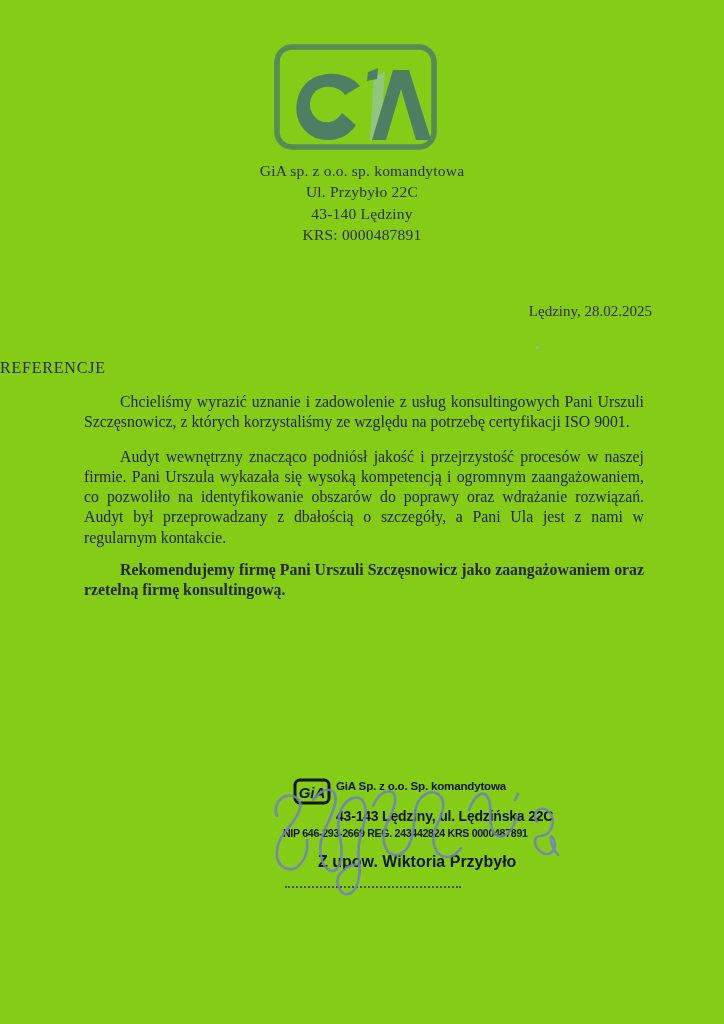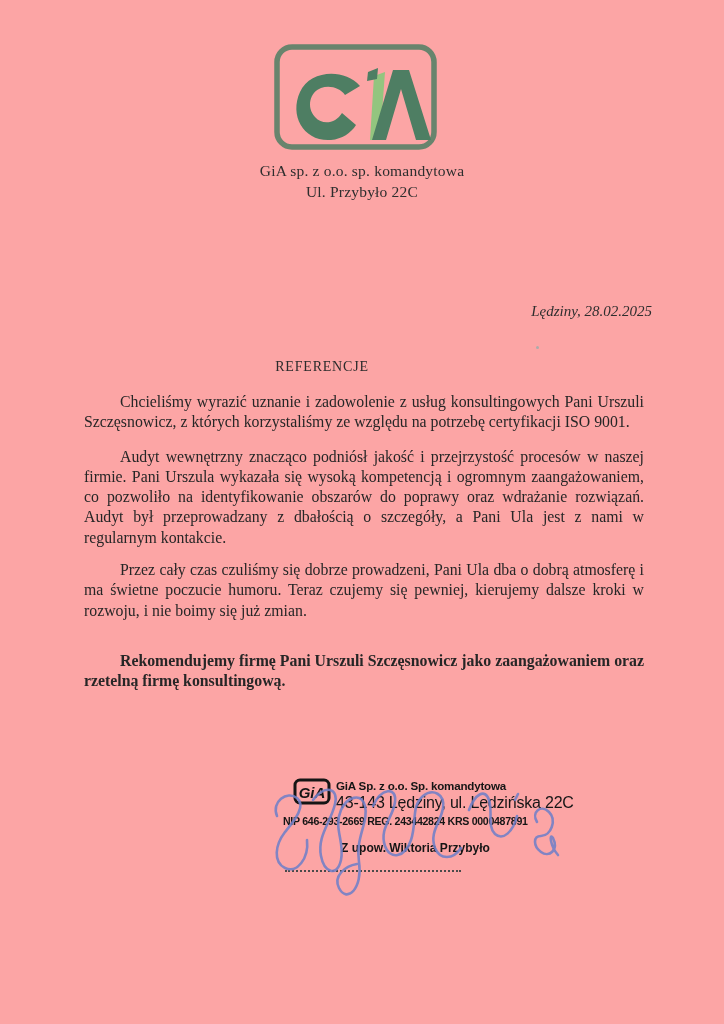--- a/index.html
+++ b/index.html
@@ -2,50 +2,50 @@
 <html lang="pl"><head>
 <meta charset="utf-8">
 <title>Referencje</title>
 <style>
   html, body { margin: 0; padding: 0; background: #e8e8e6; }
   .page {
     position: relative;
     width: 724px;
     height: 1024px;
     margin: 0 auto;
-    background: #fca5a5;
+    background: #84cc16;
     overflow: hidden;
     font-family: "Liberation Serif", "DejaVu Serif", serif;
     color: #2b2b2b;
   }
 
   
   .logo-wrap { position: absolute; left: 274px; top: 44px; width: 163px; height: 106px; }
 
   
   .company-block {
     position: absolute; top: 160px; left: 0; width: 724px;
     text-align: center; font-size: 15.5px; line-height: 21.3px;
     letter-spacing: 0.2px; color: #2e2e2e;
   }
 
   
   .date-line {
     position: absolute; top: 303px; right: 72px;
-    font-size: 15px; color: #2e2e2e; font-style: italic;
+    font-size: 15px; color: #2e2e2e;
   }
   .scan-speck {
     position: absolute; left: 536px; top: 346px; width: 3px; height: 3px;
     border-radius: 50%; background: #ababab;
   }
 
   
   .doc-title {
     position: absolute; top: 359px; left: 0; width: 644px;
-    text-align: center; font-size: 14px; letter-spacing: 0.8px; color: #2b2b2b;
+    text-align: left; font-size: 16px; letter-spacing: 0.8px; color: #2b2b2b;
   }
 
   
   .body-text {
     position: absolute; top: 392px; left: 84px; width: 576px;
     font-size: 15.8px; line-height: 20.3px; text-align: justify; color: #262626;
   }
   .body-text p { margin: 0 16px 14px 0; text-indent: 36px; }
   .body-text p.para-2 { margin-bottom: 12px; }
   .body-text p.para-3 { margin-bottom: 30px; }
@@ -54,23 +54,23 @@
   
   .stamp-block {
     position: absolute; left: 283px; top: 778px; width: 230px;
     font-family: "Liberation Sans", "DejaVu Sans", sans-serif;
     color: #151515;
   }
   .stamp-row { display: flex; align-items: flex-start; }
   .stamp-logo { flex: 0 0 auto; margin-right: 5px; margin-left: 10px; }
   .stamp-lines { padding-top: 1px; }
   .stamp-line1 { font-size: 11.6px; font-weight: 700; letter-spacing: -0.2px; white-space: nowrap; }
-  .stamp-line2 { font-size: 16px; font-weight: 400; letter-spacing: -0.2px; white-space: nowrap; margin-top: 2px; }
+  .stamp-line2 { font-size: 14px; font-weight: 700; letter-spacing: -0.2px; white-space: nowrap; margin-top: 16px; }
   .stamp-line3 { font-size: 10.6px; font-weight: 700; letter-spacing: -0.3px; white-space: nowrap; margin-top: 3px; }
-  .stamp-auth  { font-size: 12px; font-weight: 700; margin: 14px 0 0 35px; white-space: nowrap; text-align: center; }
+  .stamp-auth  { font-size: 16px; font-weight: 700; margin: 14px 0 0 35px; white-space: nowrap; text-align: center; }
   .dotted-line {
     margin: 15px 0 0 2px; width: 176px; height: 0;
     border-bottom: 2px dotted #4a4a4a;
   }
   .signature-svg { position: absolute; left: 253px; top: 770px; pointer-events: none; }
 </style>
 </head>
 <body>
 
 <div class="page">
@@ -93,31 +93,32 @@
 
       <polygon fill="#4e7e63" points="94,28 104,24 103,35 93,37"></polygon>
 
       <polygon fill="#4e7e63" points="119,26 135,26 157,96 142,96 127,45 112,96 98,96"></polygon>
     </svg>
   </div>
 
   <div class="company-block">
     <div>GiA sp. z o.o. sp. komandytowa</div>
     <div>Ul. Przybyło 22C</div>
+    <div>43-140 Lędziny</div>
+    <div>KRS: 0000487891</div>
   </div>
 
   <div class="date-line">Lędziny, 28.02.2025</div>
   <div class="scan-speck"></div>
 
   <div class="doc-title">REFERENCJE</div>
 
   <div class="body-text">
     <p class="para-1">Chcieliśmy wyrazić uznanie i zadowolenie z usług konsultingowych Pani Urszuli Szczęsnowicz, z których korzystaliśmy ze względu na potrzebę certyfikacji ISO 9001.</p>
     <p class="para-2">Audyt wewnętrzny znacząco podniósł jakość i przejrzystość procesów w naszej firmie. Pani Urszula wykazała się wysoką kompetencją i ogromnym zaangażowaniem, co pozwoliło na identyfikowanie obszarów do poprawy oraz wdrażanie rozwiązań. Audyt był przeprowadzany z dbałością o szczegóły, a Pani Ula jest z nami w regularnym kontakcie.</p>
-    <p class="para-3">Przez cały czas czuliśmy się dobrze prowadzeni, Pani Ula dba o dobrą atmosferę i ma świetne poczucie humoru. Teraz czujemy się pewniej, kierujemy dalsze kroki w rozwoju, i nie boimy się już zmian.</p>
     <p class="para-4 bold">Rekomendujemy firmę Pani Urszuli Szczęsnowicz jako zaangażowaniem oraz rzetelną firmę konsultingową.</p>
   </div>
 
   <div class="stamp-block">
     <div class="stamp-row">
       <div class="stamp-logo">
         <svg width="38" height="27" viewBox="0 0 38 27">
           <rect x="2" y="2" width="34" height="23" rx="5" ry="5" fill="none" stroke="#151515" stroke-width="3"></rect>
           <text x="19" y="20" text-anchor="middle" font-family="Liberation Sans, DejaVu Sans, sans-serif" font-size="15" font-weight="800" font-style="italic" fill="#151515">GiA</text>
         </svg>

